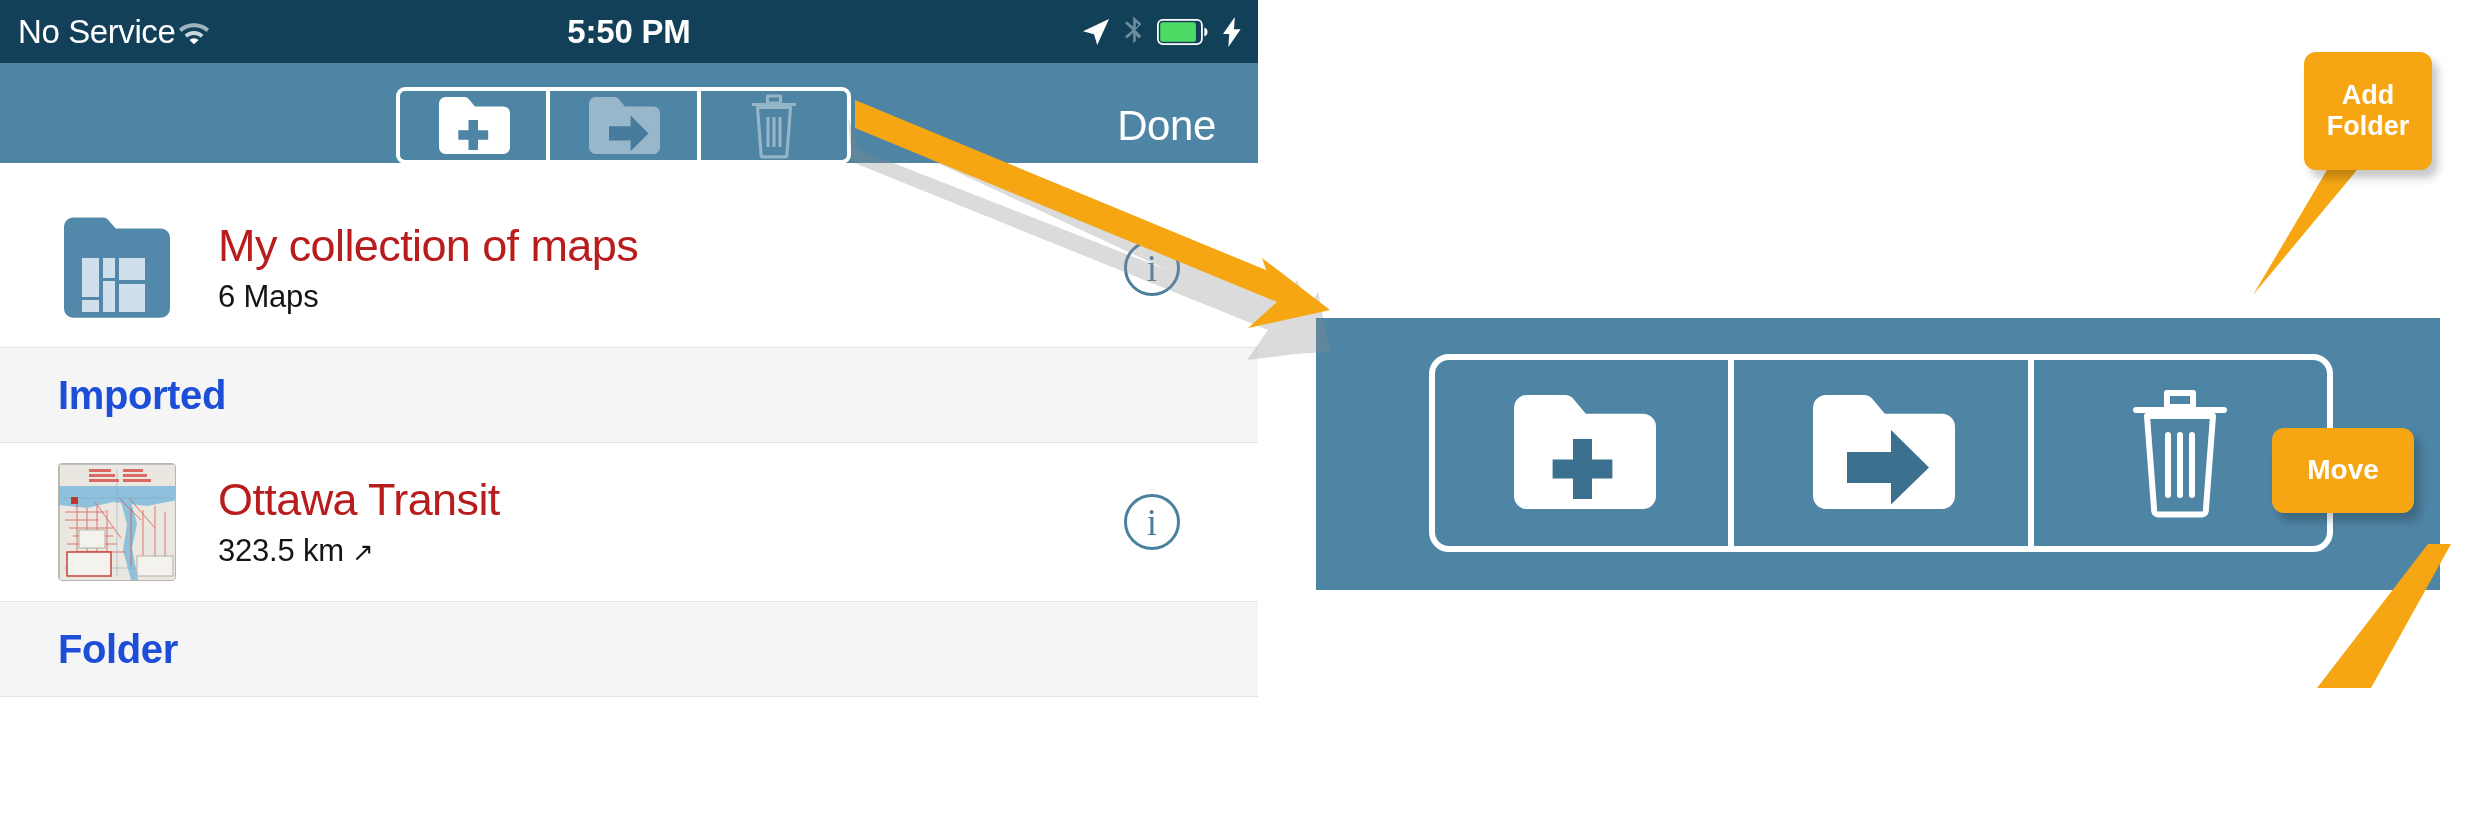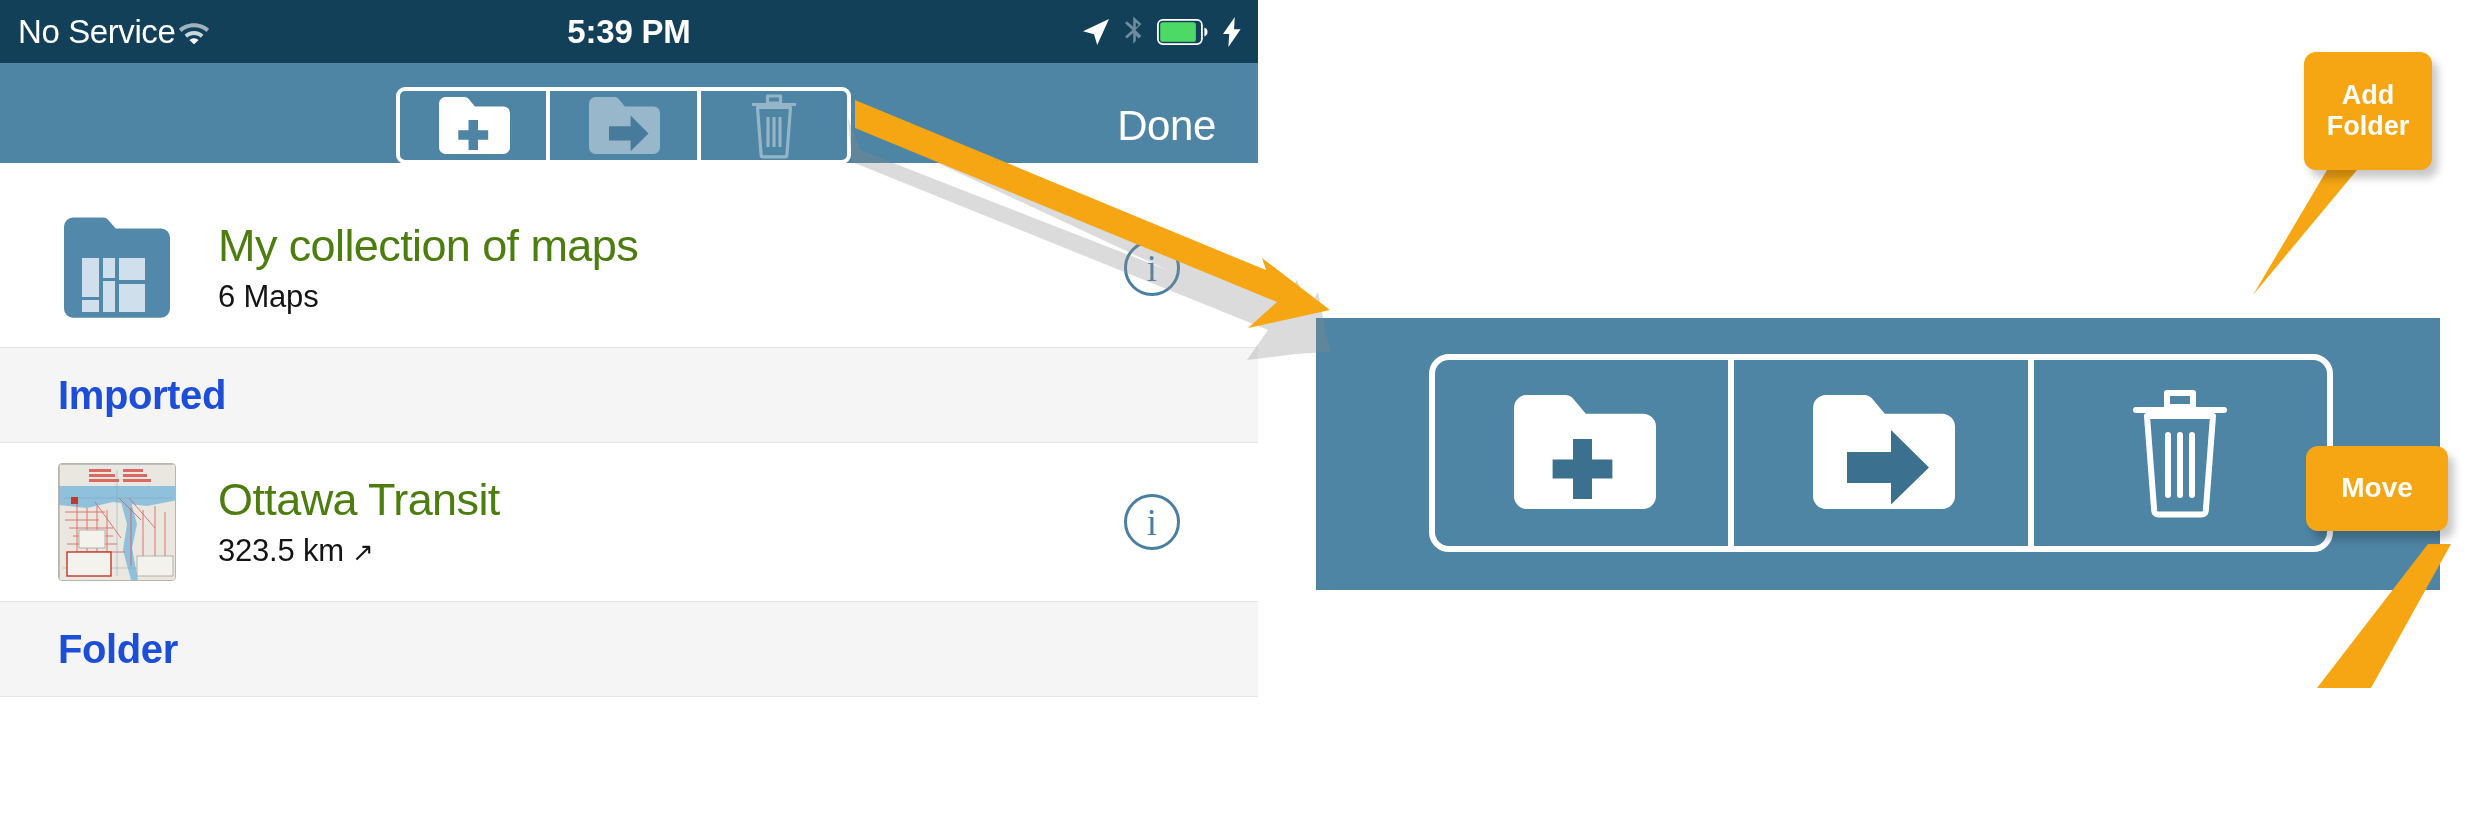--- a/index.html
+++ b/index.html
@@ -139,21 +139,21 @@
     overflow: hidden;
     position: relative;
   }
   .row-text {
     margin-left: 42px;
     flex: 1 1 auto;
     min-width: 0;
   }
   .row-title {
     font-size: 45px;
-    color: #4d7c0f;
+    color: #b91c1c;
     line-height: 1.12;
     letter-spacing: -0.6px;
     white-space: nowrap;
   }
   .row-sub {
     font-size: 31px;
     color: #141414;
     line-height: 1.2;
     margin-top: 6px;
     letter-spacing: -0.2px;
@@ -259,26 +259,25 @@
   #callout-add {
     left: 1046px;
     top: 52px;
     width: 128px;
     height: 118px;
     font-size: 27px;
     padding: 2px 8px;
     box-sizing: border-box;
   }
   #callout-move {
-    left: 1048px;
+    left: 1014px;
     top: 428px;
     width: 142px;
     height: 85px;
     font-size: 28px;
-    margin-top: 18px;
   }
 
   
   #leaders {
     position: absolute;
     left: 0; top: 0;
     width: 2484px;
     height: 840px;
     pointer-events: none;
     z-index: 3;
@@ -302,21 +301,21 @@
       <span id="carrier-label">No Service</span>
       <span>
         <svg class="sb-ico" width="34" height="26" viewBox="0 0 34 26">
           <path d="M17 4.2c6.2 0 11.6 2.4 15.1 5.6l-2.6 3.1C26.4 10.2 22 8.2 17 8.2S7.6 10.2 4.5 12.9L1.9 9.8C5.4 6.6 10.8 4.2 17 4.2z" fill="#9FB3BF"></path>
           <path d="M17 12.1c3.8 0 7.2 1.5 9.4 3.6l-2.6 3.1c-1.7-1.6-4.1-2.7-6.8-2.7s-5.1 1.1-6.8 2.7l-2.6-3.1c2.2-2.1 5.6-3.6 9.4-3.6z" fill="#C8D6DE"></path>
           <path d="M17 19.2c1.9 0 3.5.8 4.6 1.9L17 25.3l-4.6-4.2c1.1-1.1 2.7-1.9 4.6-1.9z" fill="#ffffff"></path>
         </svg>
       </span>
     </div>
 
-    <div id="status-time">5:39 PM</div>
+    <div id="status-time">5:50 PM</div>
 
     <div id="status-right">
       <span>
         <svg class="sb-ico" width="30" height="30" viewBox="0 0 30 30">
           <path d="M28 2L2 14.2l11 3.1 3.2 10.7L28 2z" fill="#ffffff"></path>
         </svg>
       </span>
       <span>
         <svg class="sb-ico" width="20" height="32" viewBox="0 0 20 32">
           <path d="M9.2 0.5l8.2 7.4-6 6.1 6 6.1-8.2 7.4V17.1L3 22.6l-2-2.1 7.4-6.6L1 7.3l2-2.1 6.2 5.5V0.5zm2.6 5.9v5.4l3-3-3-2.4zm0 13.1v5.4l3-2.4-3-3z" fill="#6E8C9E"></path>

